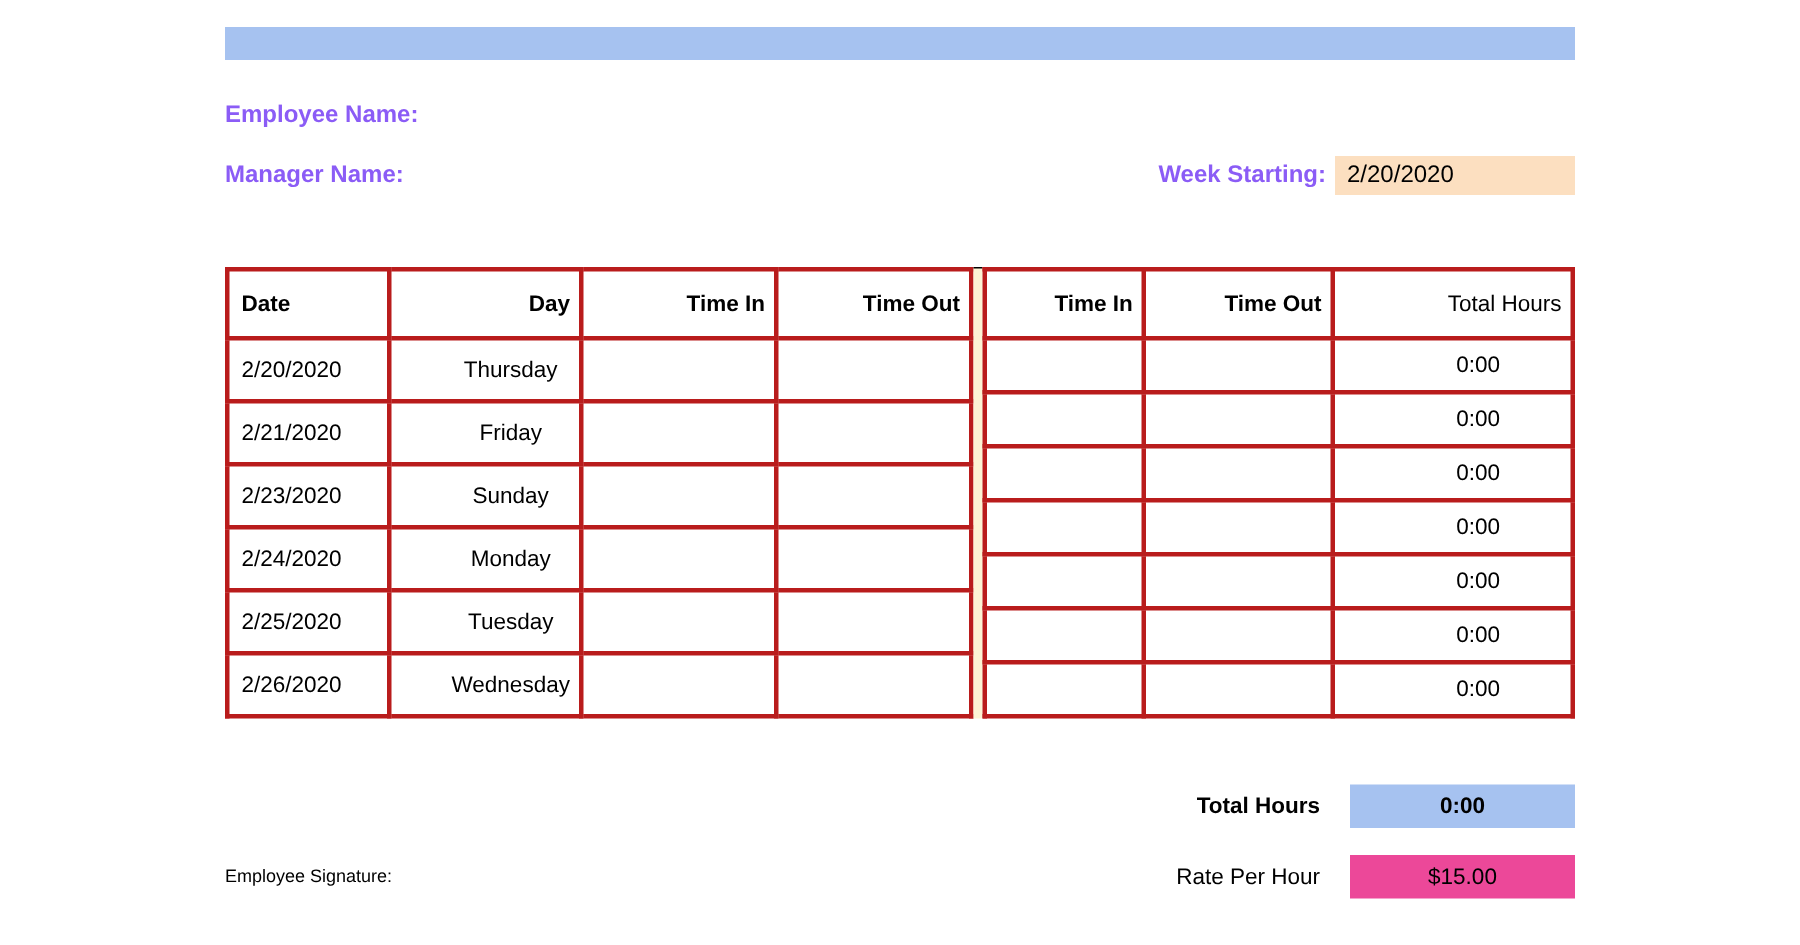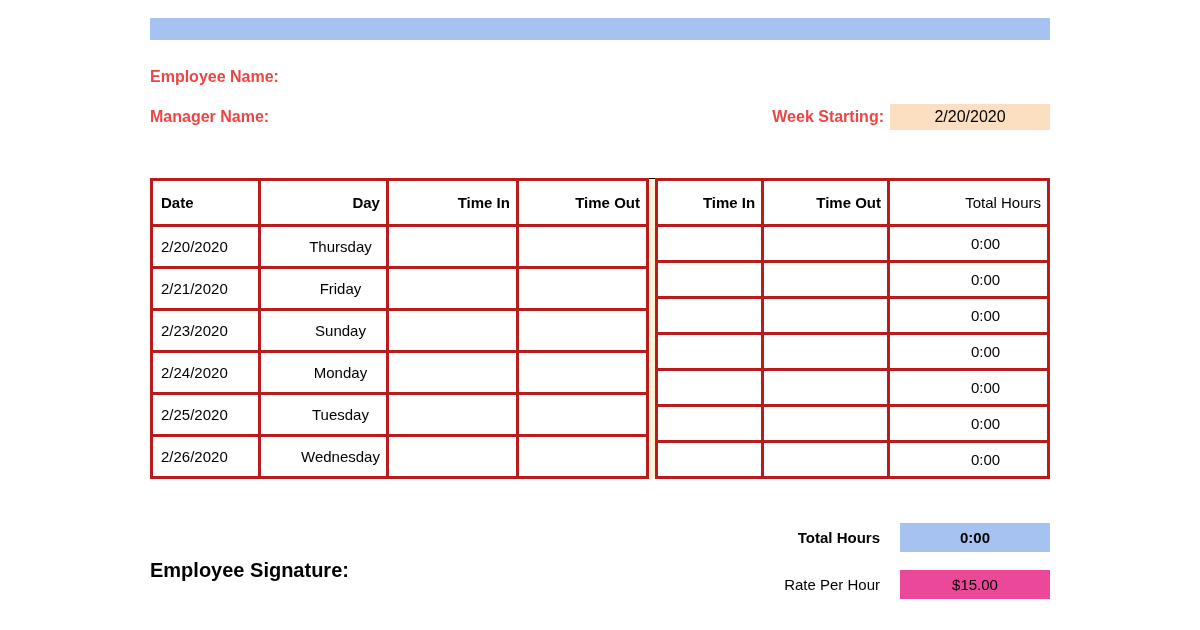--- a/index.html
+++ b/index.html
@@ -24,26 +24,25 @@
     }
     .header-row {
       display: flex;
       justify-content: space-between;
       align-items: center;
       margin-bottom: 18px;
     }
     .label-bold {
       font-weight: 700;
       font-size: 16px;
-      color: #ef4444;
+      color: #8b5cf6;
     }
     .week-starting-group {
       display: flex;
       align-items: center;
-      text-align: center;
     }
     .week-starting-value {
       background: #fcdfc0;
       padding: 4px 8px;
       font-size: 16px;
       margin-left: 6px;
       min-width: 160px;
     }
     .timesheet {
       margin-top: 48px;
@@ -85,23 +84,23 @@
     .time-cell-l { width: 130px; }
     .time-cell-r { }
     .total-cell { width: 160px; font-weight: 400; }
     .summary {
       margin-top: 44px;
       display: flex;
       justify-content: space-between;
       align-items: flex-start;
     }
     .sig {
-      font-weight: 700;
-      font-size: 20px;
-      margin-top: 36px;
+      font-weight: 400;
+      font-size: 12px;
+      margin-top: 54px;
     }
     .summary-right {
       display: flex;
       flex-direction: column;
       gap: 18px;
     }
     .summary-row {
       display: flex;
       align-items: center;
       justify-content: flex-end;

